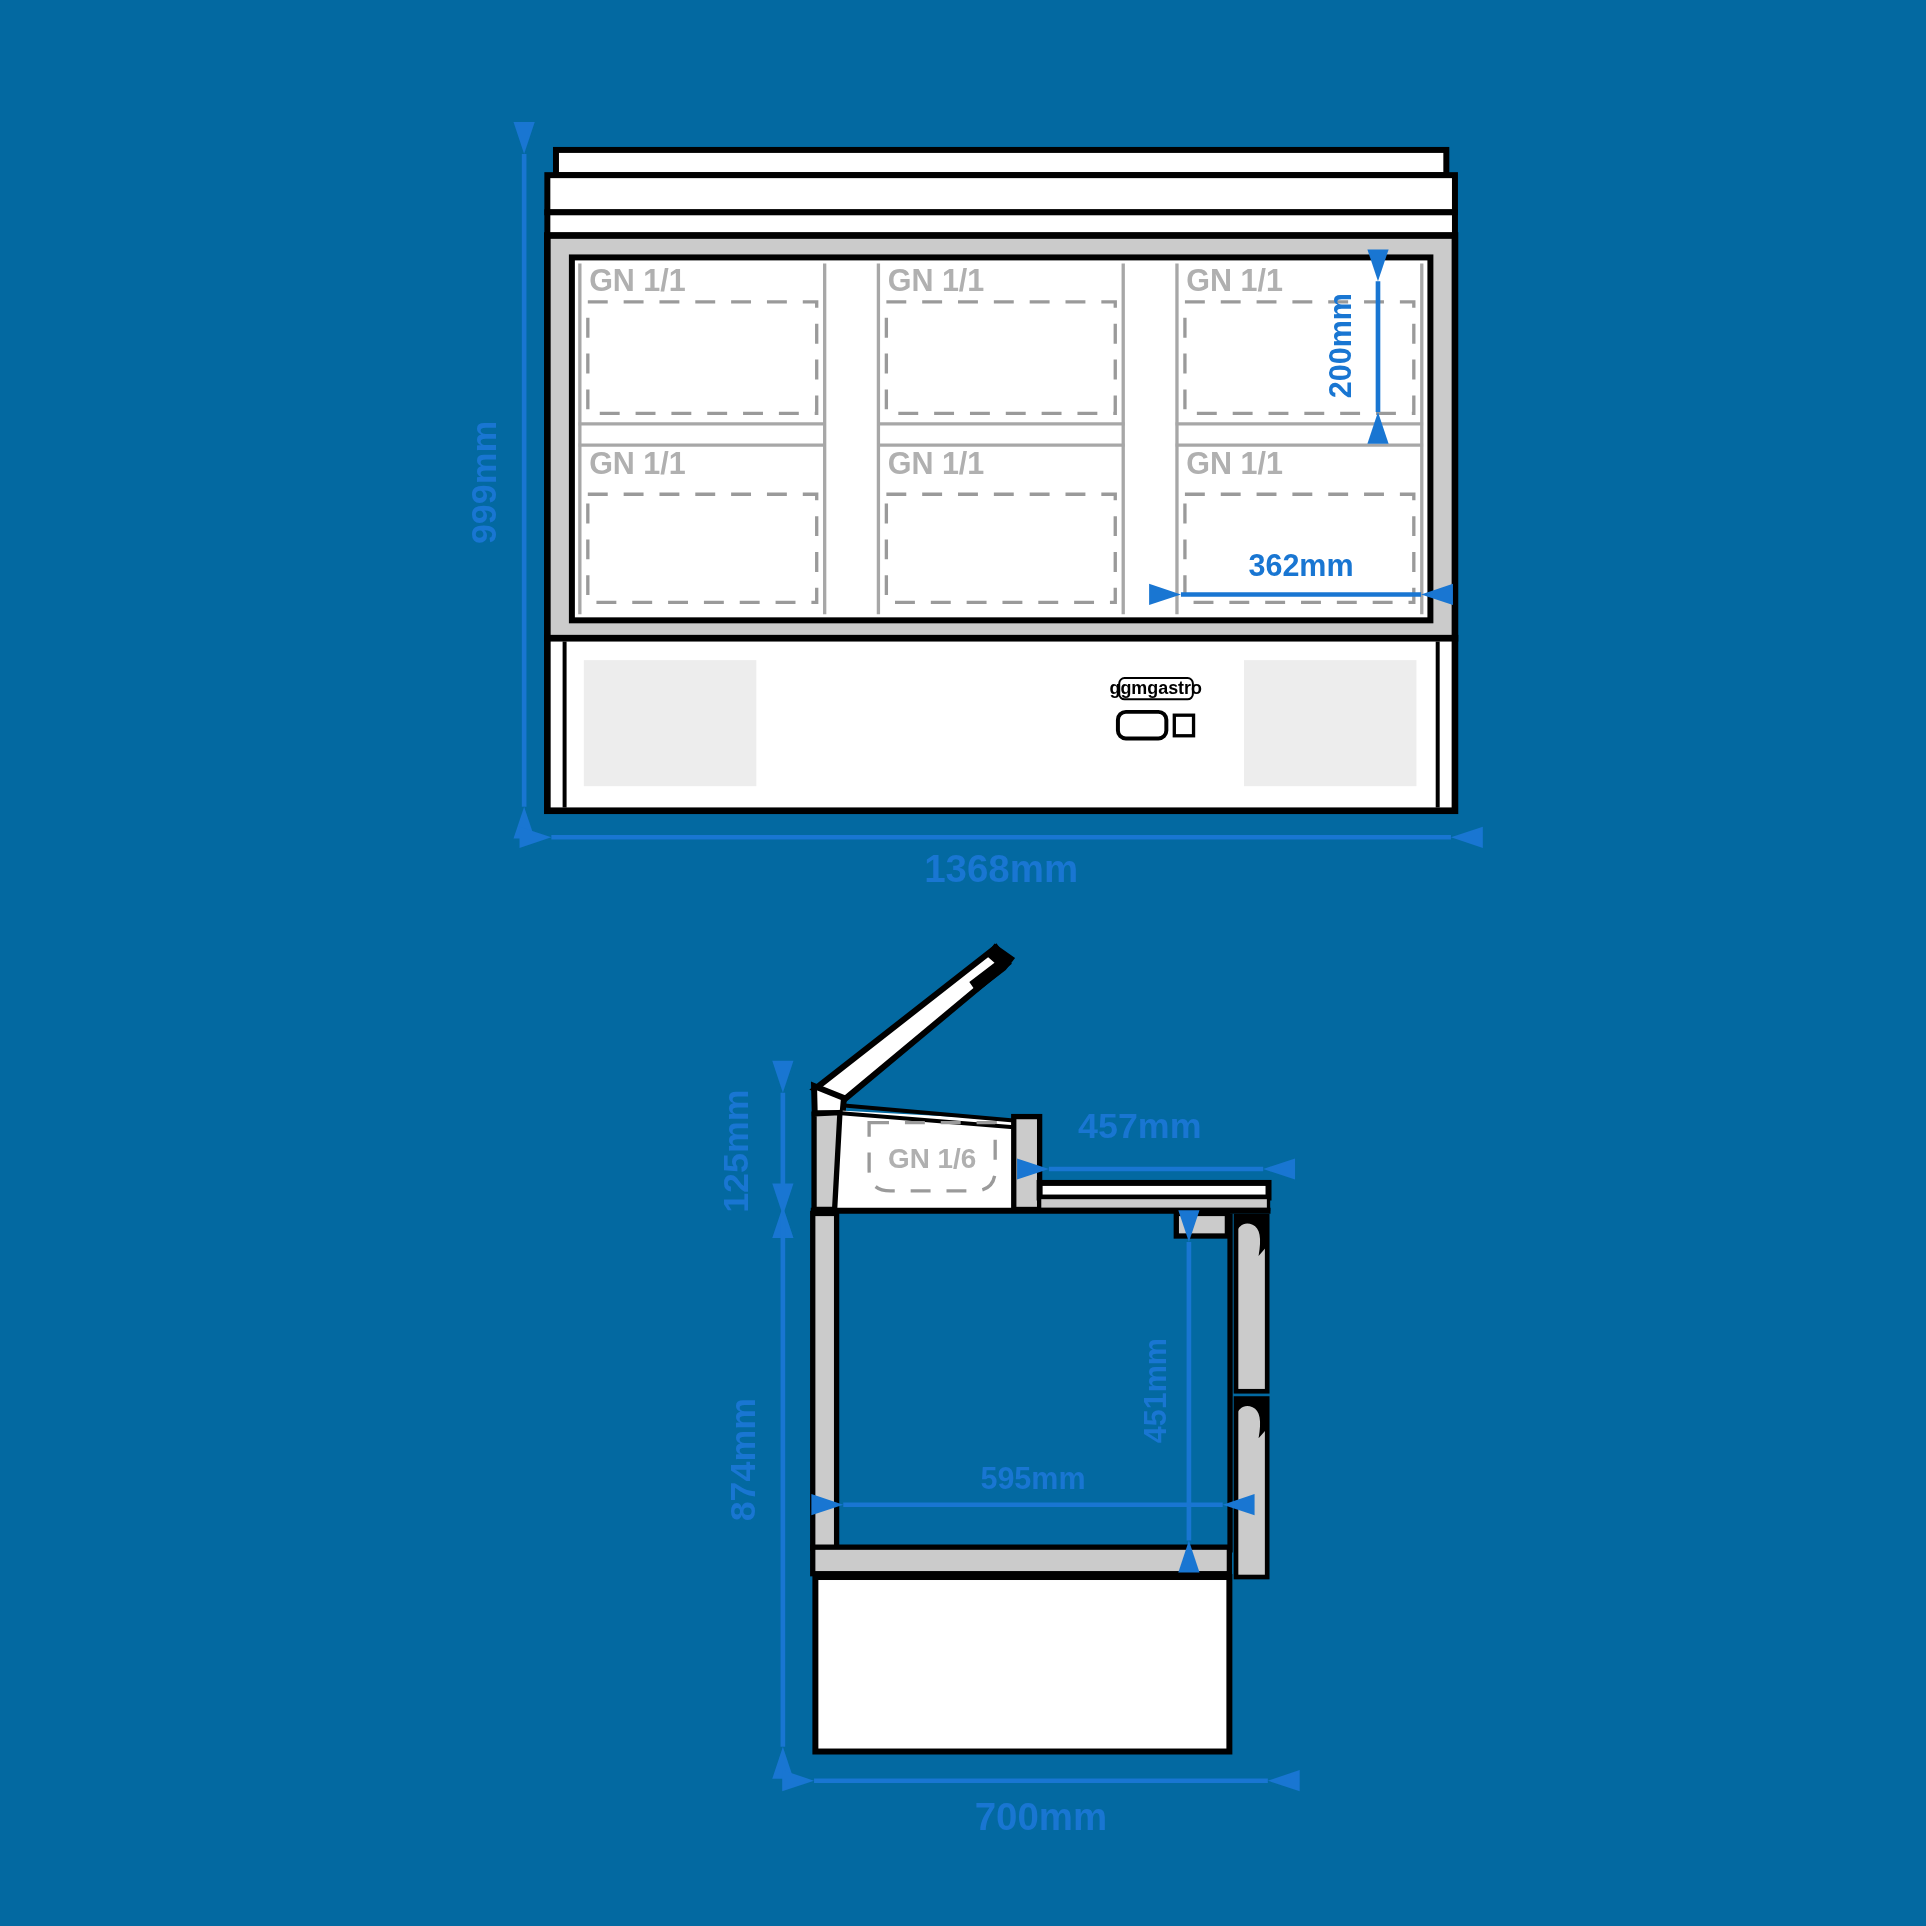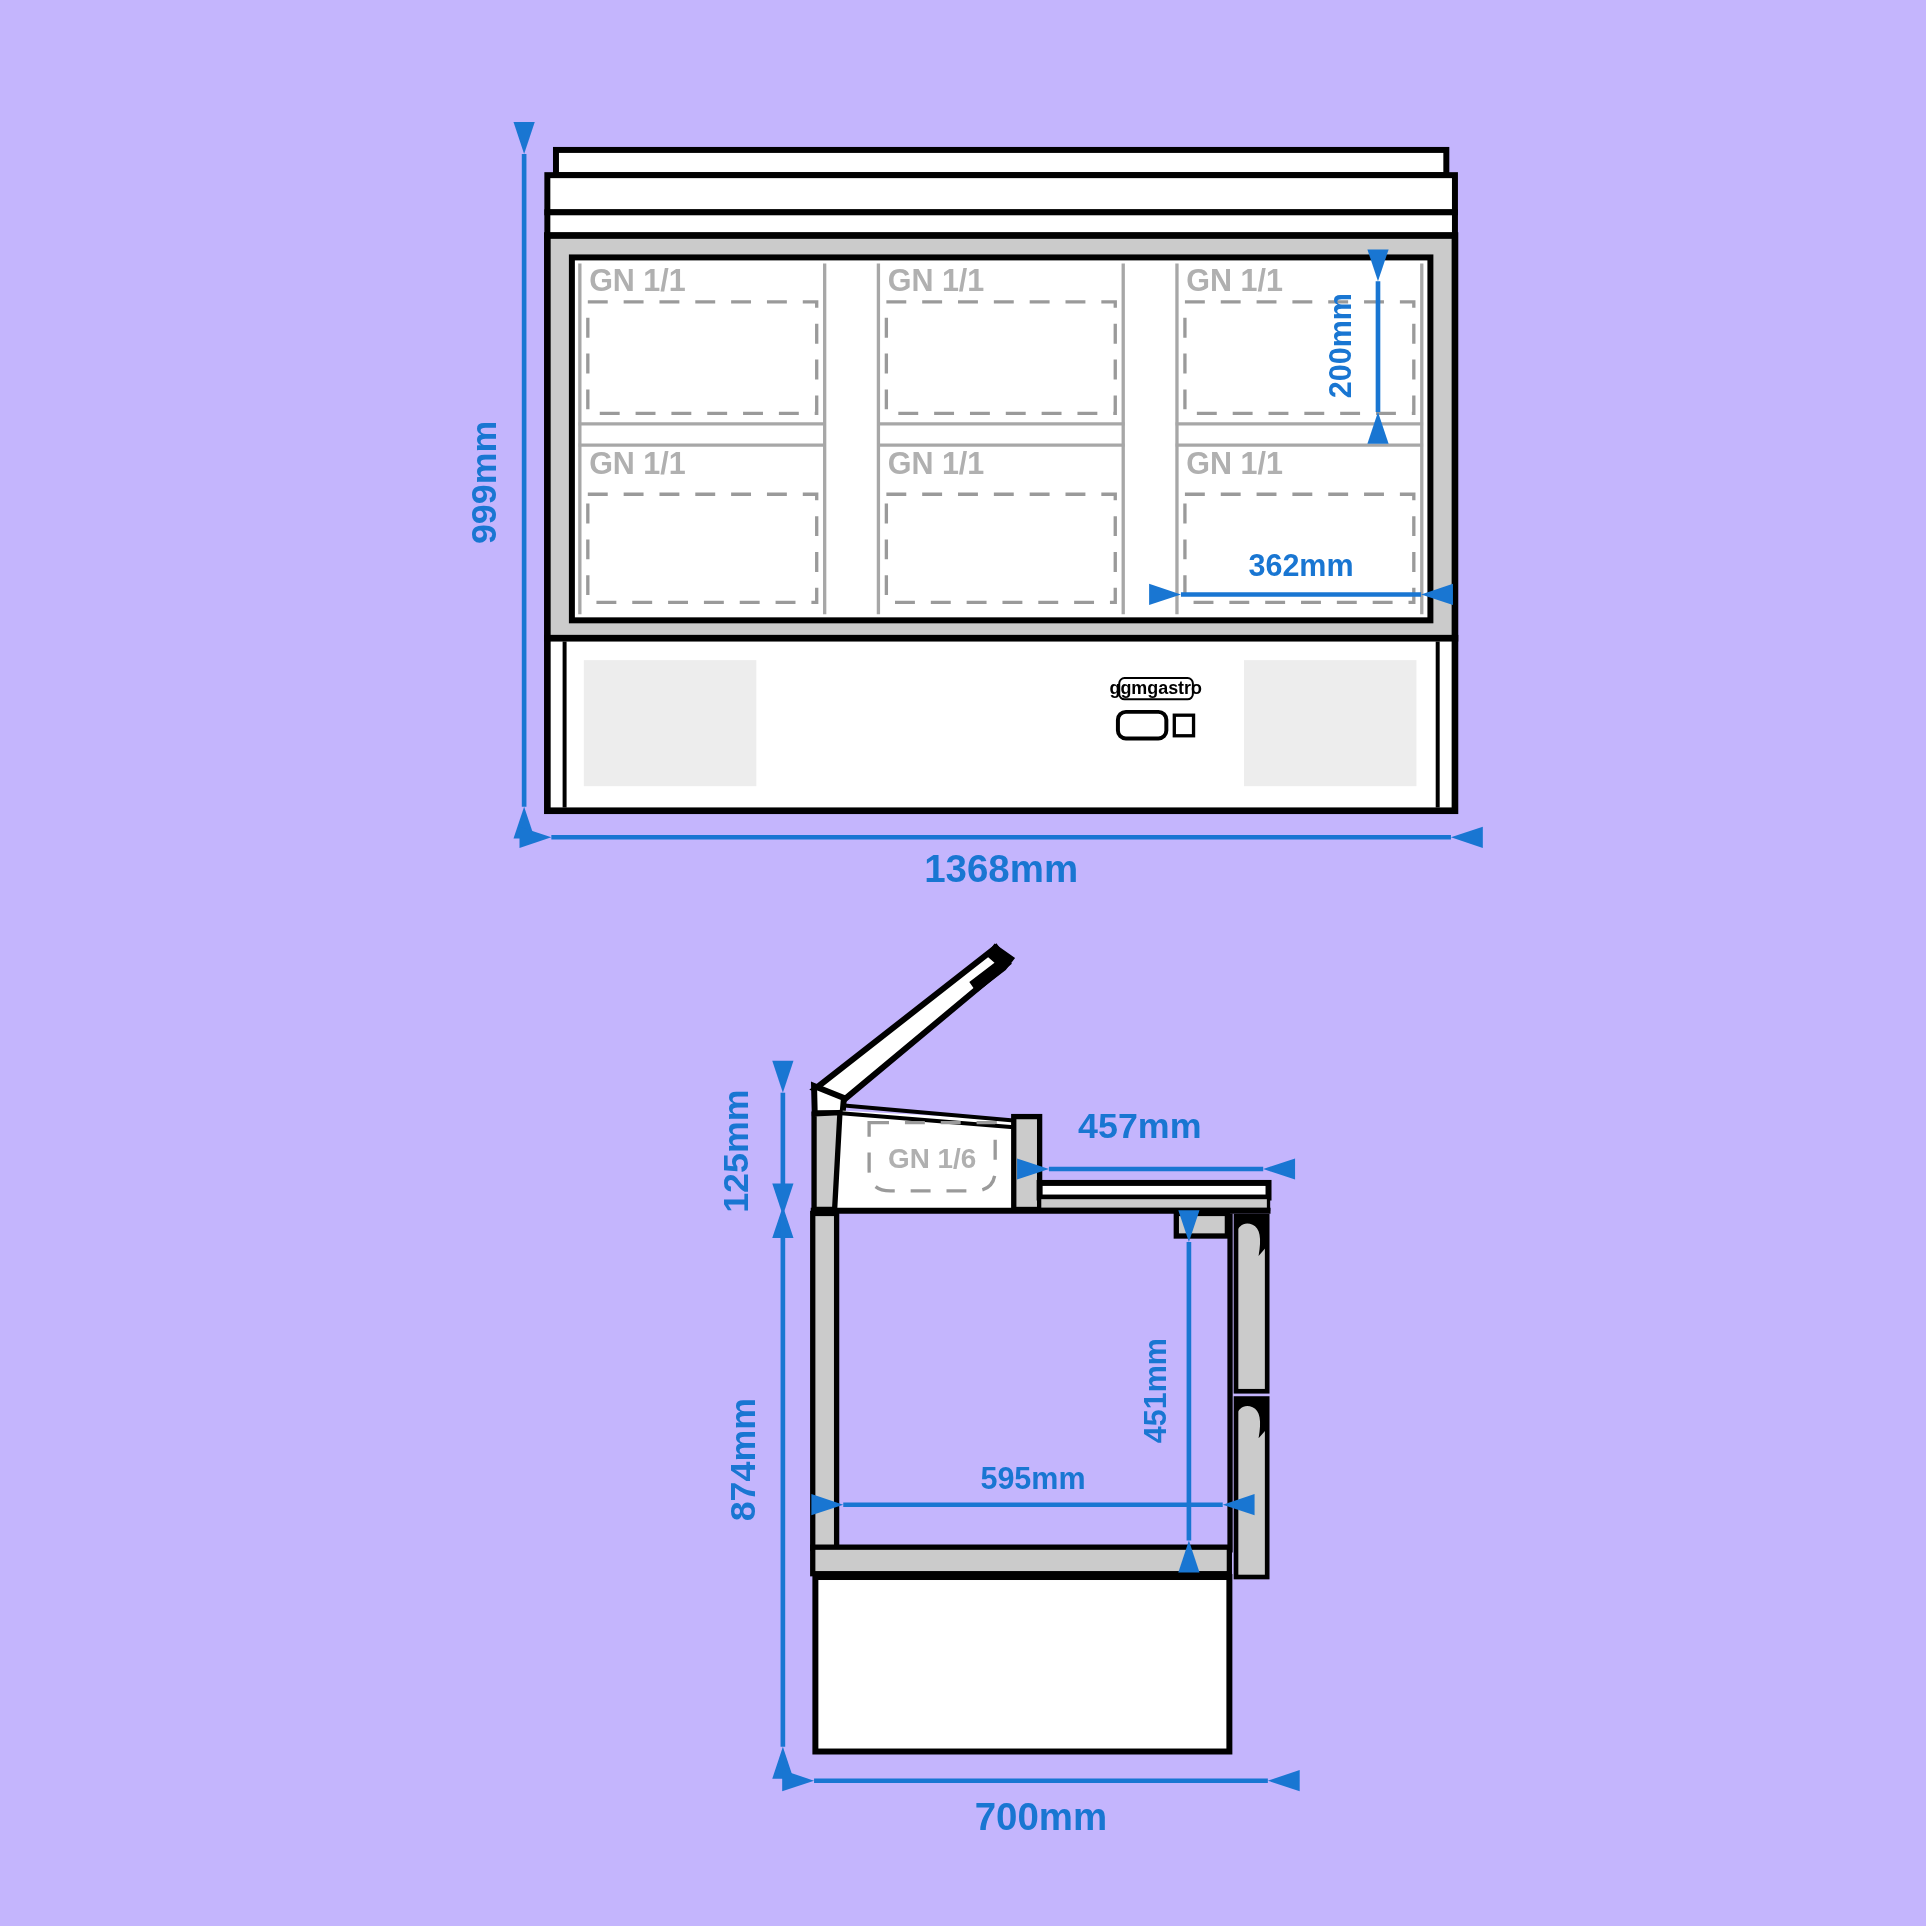--- a/index.html
+++ b/index.html
@@ -1,17 +1,17 @@
 <!DOCTYPE html>
 <html style="--blue: #1976D2;font-size:10.6px"><head>
 <meta charset="utf-8">
 <style>
   :root { --blue:#1976D2; --gray-fill:#cbcbcb; --gray-line:#a7a7a7; --gray-text:#b0b0b0; --dash:#9a9a9a; --vent:#ededed; }
   html,body { margin:0; padding:0; background:#ffffff; }
-  .canvas { position:relative; width:1926px; height:1926px; background:#c4b5fd; }
+  .canvas { position:relative; width:1926px; height:1926px; background:#0369a1; }
   svg { display:block; }
   .blk  { fill:#ffffff; stroke:#000; stroke-width:9; }
   .blk10{ fill:#ffffff; stroke:#000; stroke-width:10; }
   .grayfill { fill:var(--gray-fill); stroke:#000; stroke-width:8; }
   .vent { fill:var(--vent); stroke:none; }
   .colEdge { stroke:var(--gray-line); stroke-width:5; fill:none; }
   .dashRect { fill:none; stroke:var(--dash); stroke-width:5; stroke-dasharray:30 24; }
   .gnText { fill:var(--gray-text); font-family:"Liberation Sans",sans-serif; font-weight:bold; font-size:46px; }
   .dim { stroke:var(--blue); stroke-width:7; fill:none; }
   .dimlabel { fill:var(--blue); font-family:"Liberation Sans",sans-serif; font-weight:bold; font-size:54px; text-anchor:middle; }

